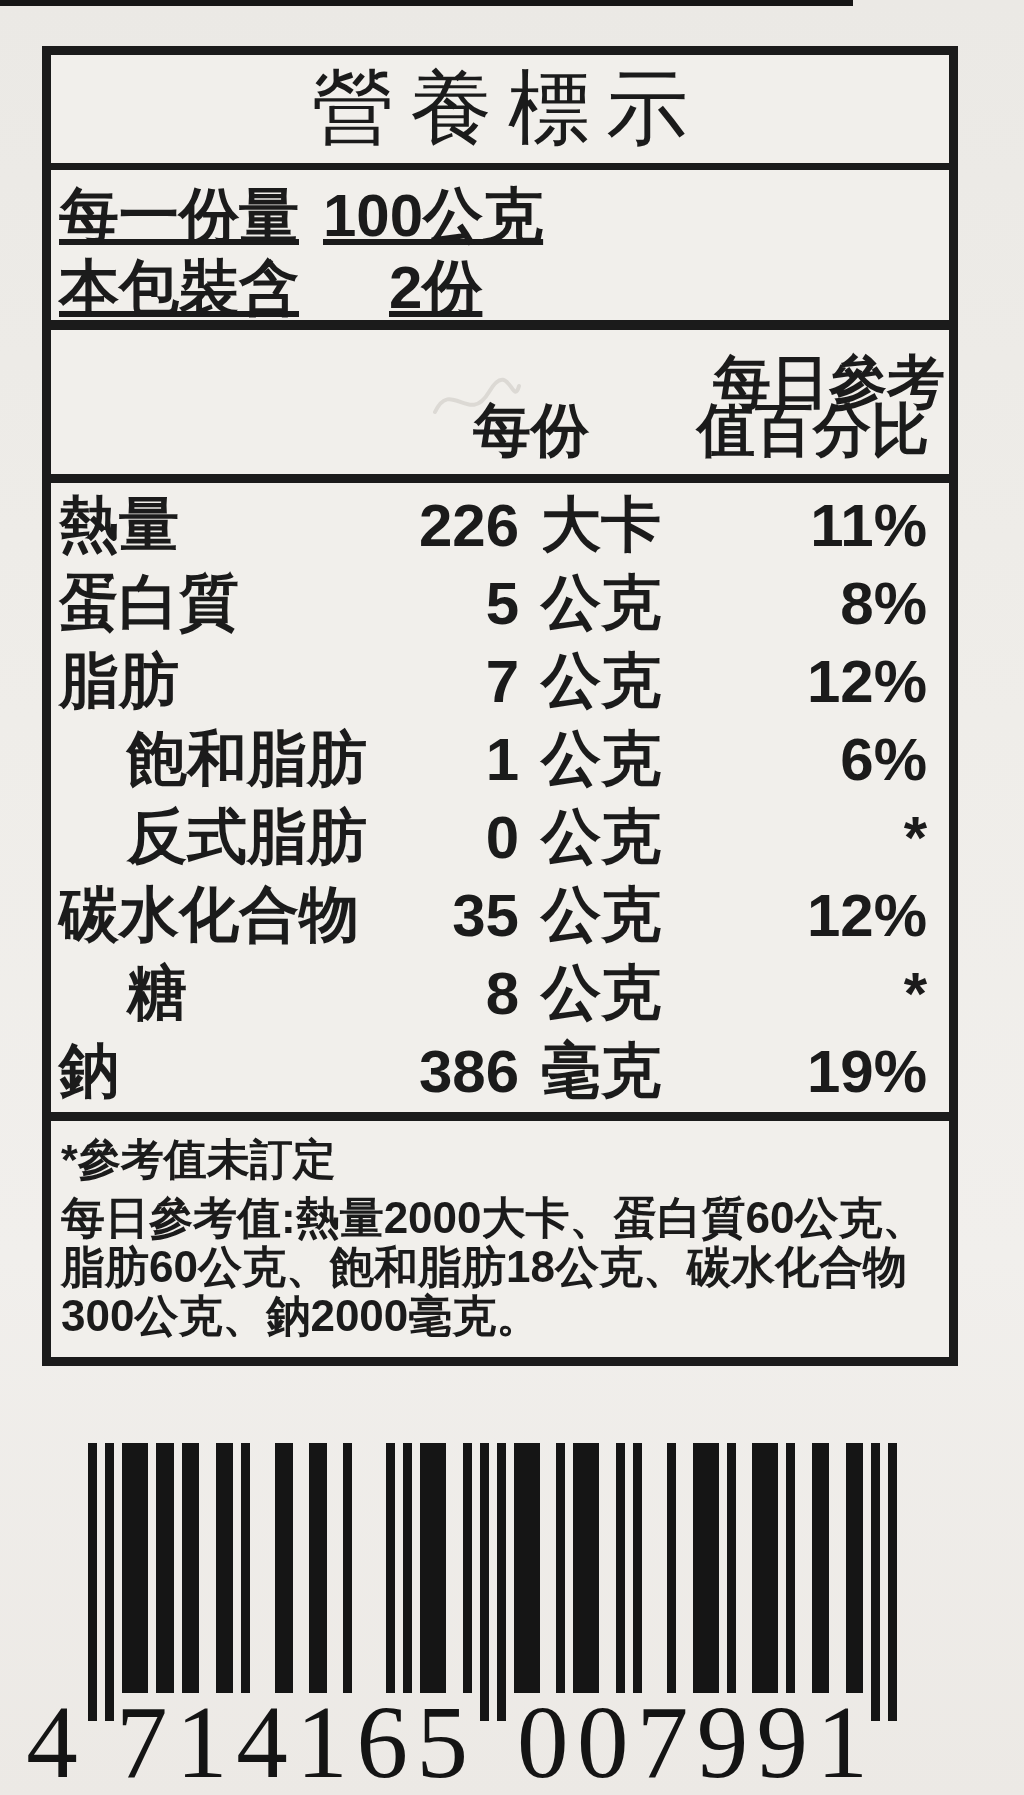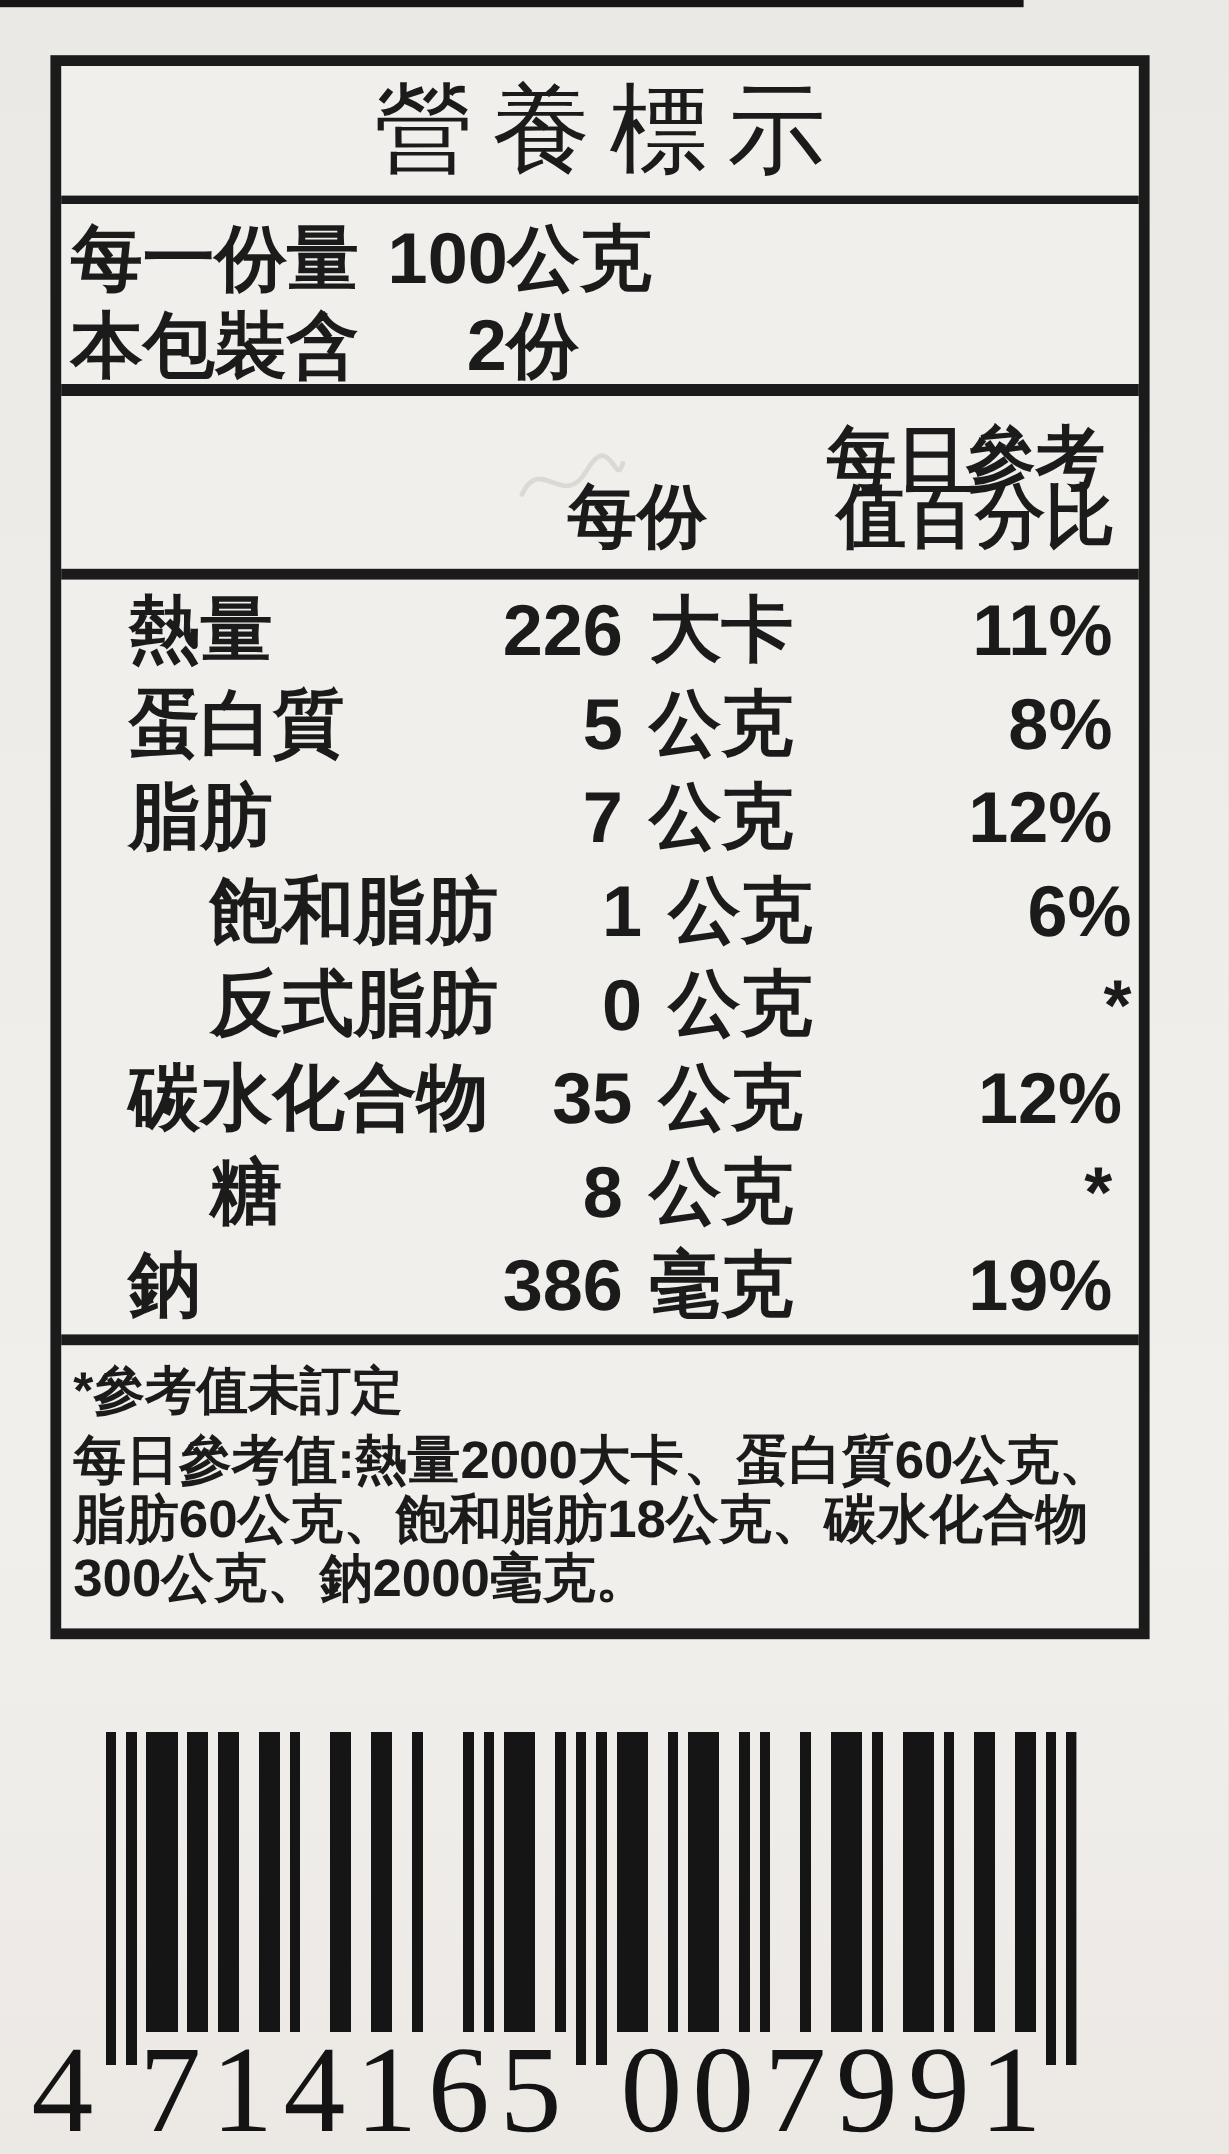--- a/index.html
+++ b/index.html
@@ -21,40 +21,40 @@
     background:#f1efeb;
     display:flex;flex-direction:column;
   }
   .sec-title{
     height:108px;flex:none;display:flex;align-items:center;justify-content:center;
     border-bottom:7px solid var(--ink);
     font-size:82px;font-weight:400;letter-spacing:16px;text-indent:16px;
   }
   .sec-serving{
     height:160px;flex:none;box-sizing:border-box;border-bottom:10px solid var(--ink);
-    padding:10px 0 3px 8px;font-size:60px;font-weight:600;
+    padding:10px 0 3px 8px;font-size:60px;font-weight:600;text-decoration:underline;
   }
   .serv-row{line-height:72px;white-space:nowrap;}
   .serv-val-1{margin-left:24px;}
   .serv-val-2{margin-left:90px;}
   .sec-header{
     height:153px;flex:none;position:relative;box-sizing:border-box;
     border-bottom:9px solid var(--ink);
     font-size:58px;font-weight:600;
   }
-  .hdr-daily-1{position:absolute;right:28px;top:14px;}
+  .hdr-daily-1{position:absolute;right:4px;top:14px;}
   .hdr-per-serving{position:absolute;right:360px;bottom:4px;}
   .hdr-daily-2{position:absolute;right:20px;bottom:4px;}
   .smudge{position:absolute;left:378px;top:40px;opacity:.55;}
   .sec-rows{
     flex:none;box-sizing:border-box;border-bottom:9px solid var(--ink);
     padding:3px 0 2px;
   }
   .nrow{display:flex;align-items:center;height:78px;font-size:60px;font-weight:600;}
-  .nrow .name{flex:1;padding-left:8px;white-space:nowrap;margin-left:48px;}
+  .nrow .name{flex:1;padding-left:8px;white-space:nowrap;}
   .nrow.indent .name{padding-left:76px;}
   .nrow .num{width:120px;flex:none;text-align:right;}
   .nrow .unit{width:190px;flex:none;box-sizing:border-box;padding-left:22px;text-align:left;white-space:nowrap;}
   .nrow .dv{width:240px;flex:none;box-sizing:border-box;padding-right:22px;text-align:right;}
   .sec-foot{
     flex:1;box-sizing:border-box;padding:14px 14px 0 10px;
   }
   .foot-note{font-size:43px;font-weight:600;line-height:48px;margin-bottom:10px;white-space:nowrap;}
   .foot-line{font-size:44px;font-weight:700;line-height:49px;white-space:nowrap;}
 

